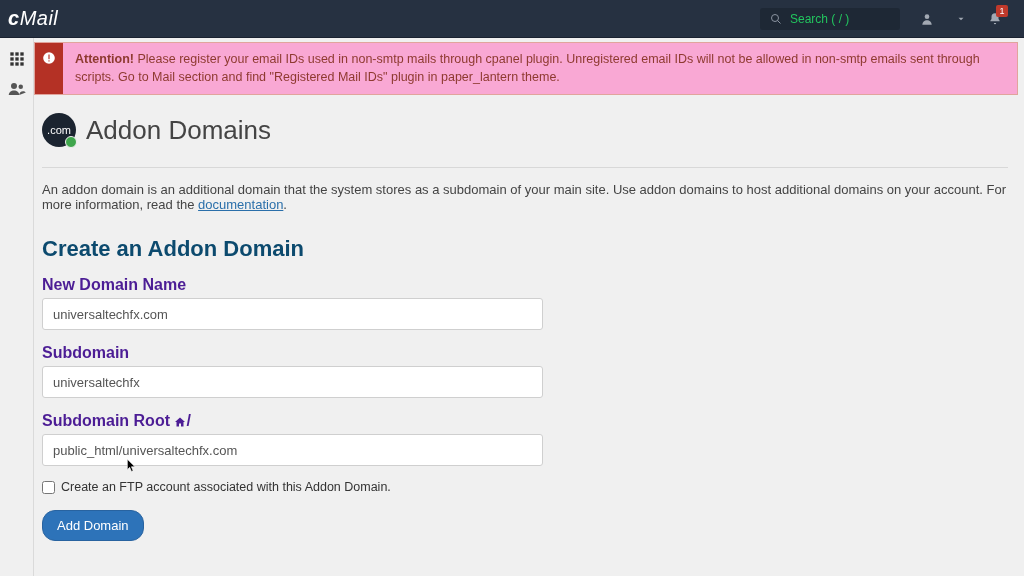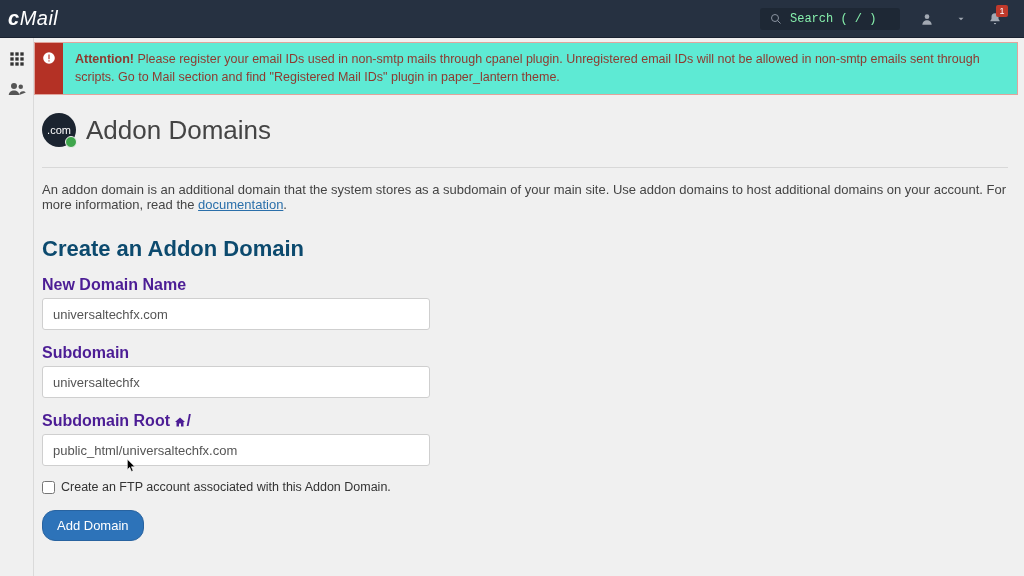--- a/index.html
+++ b/index.html
@@ -39,21 +39,21 @@
     align-items: center;
     background: #1e2835;
     border-radius: 3px;
     padding: 4px 10px;
     color: #8a93a0;
     font-size: 12px;
     min-width: 140px;
     margin-right: 10px;
   }
   .search-wrap svg { margin-right: 8px; }
-  .search-wrap .ph { color: #86efac; font-family: Liberation Mono, monospace; }
+  .search-wrap .ph { color: #22c55e; }
   .top-icon {
     width: 34px;
     height: 38px;
     display: flex;
     align-items: center;
     justify-content: center;
     color: #b8bec7;
     cursor: pointer;
     position: relative;
   }
@@ -98,21 +98,21 @@
 
   .main {
     flex: 1;
     overflow: auto;
     background: #f0f0f0;
   }
 
   
   .alert {
     display: flex;
-    background: #5eead4;
+    background: #f9a8d4;
     border: 1px solid #e1a49c;
     margin: 4px 6px 10px 0;
   }
   .alert-badge {
     width: 28px;
     background: #b43125;
     color: #fff;
     display: flex;
     align-items: flex-start;
     justify-content: center;
@@ -183,21 +183,21 @@
   .form-group { margin-bottom: 14px; }
   .form-label {
     font-size: 16px;
     font-weight: 700;
     color: #4c1d95;
     display: block;
     margin-bottom: 4px;
   }
   .form-label svg { vertical-align: -2px; }
   .text-input {
-    width: 388px;
+    width: 501px;
     height: 32px;
     background: #fff;
     border: 1px solid #cfcfcf;
     border-radius: 3px;
     padding: 0 10px;
     font-size: 13px;
     color: #555;
   }
   .check-row {
     display: flex;

